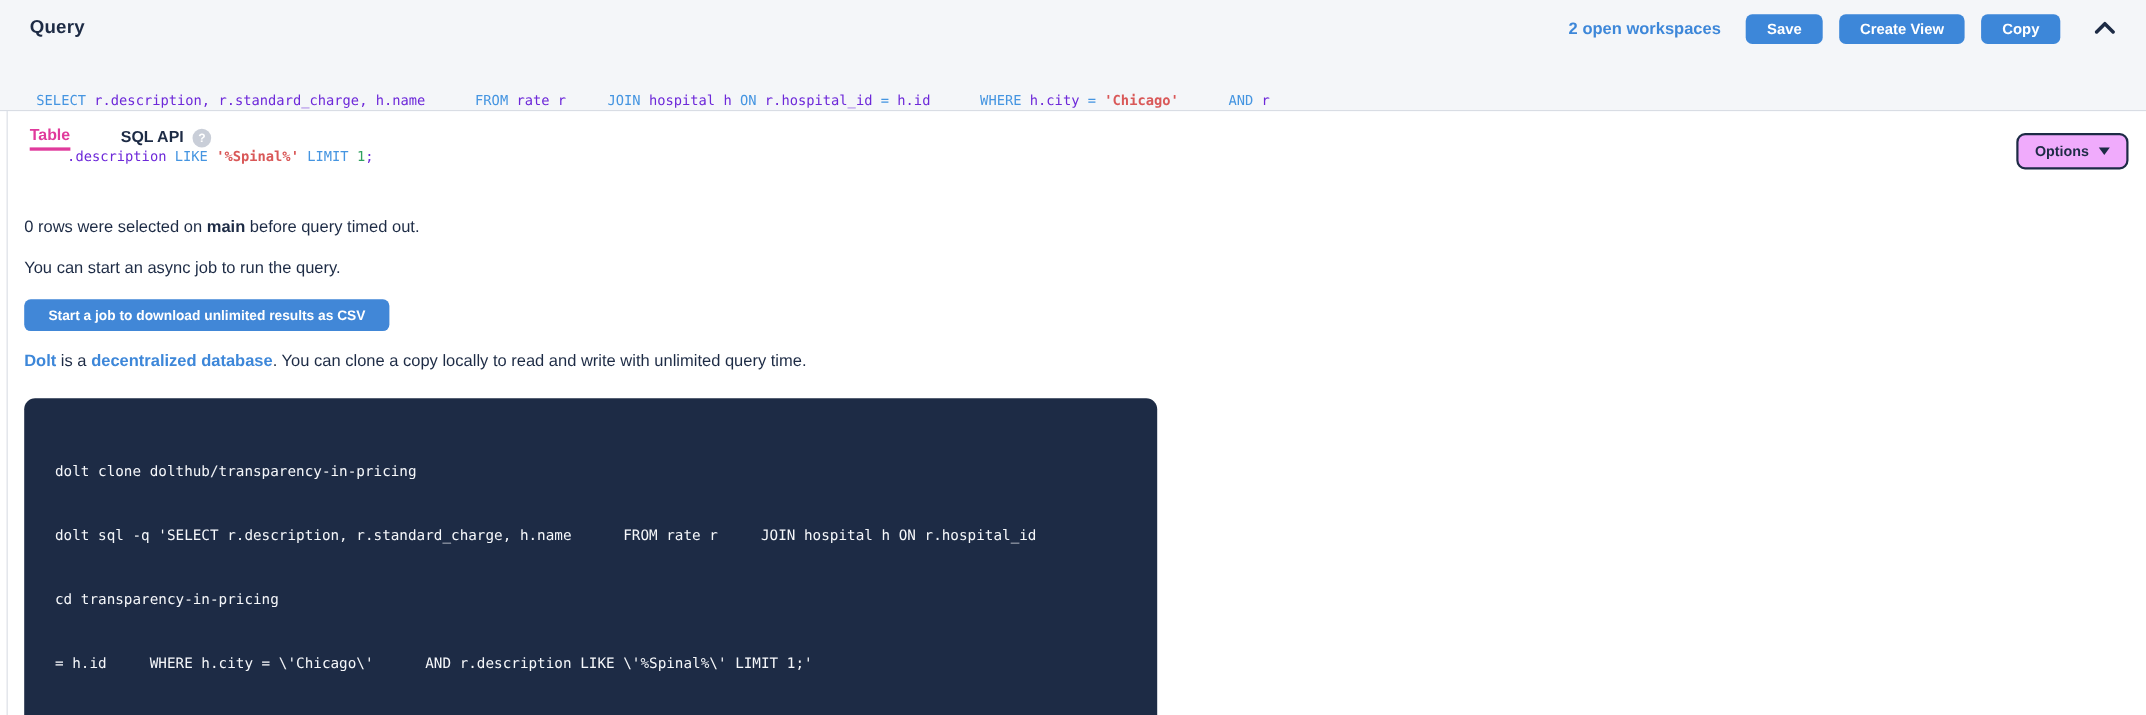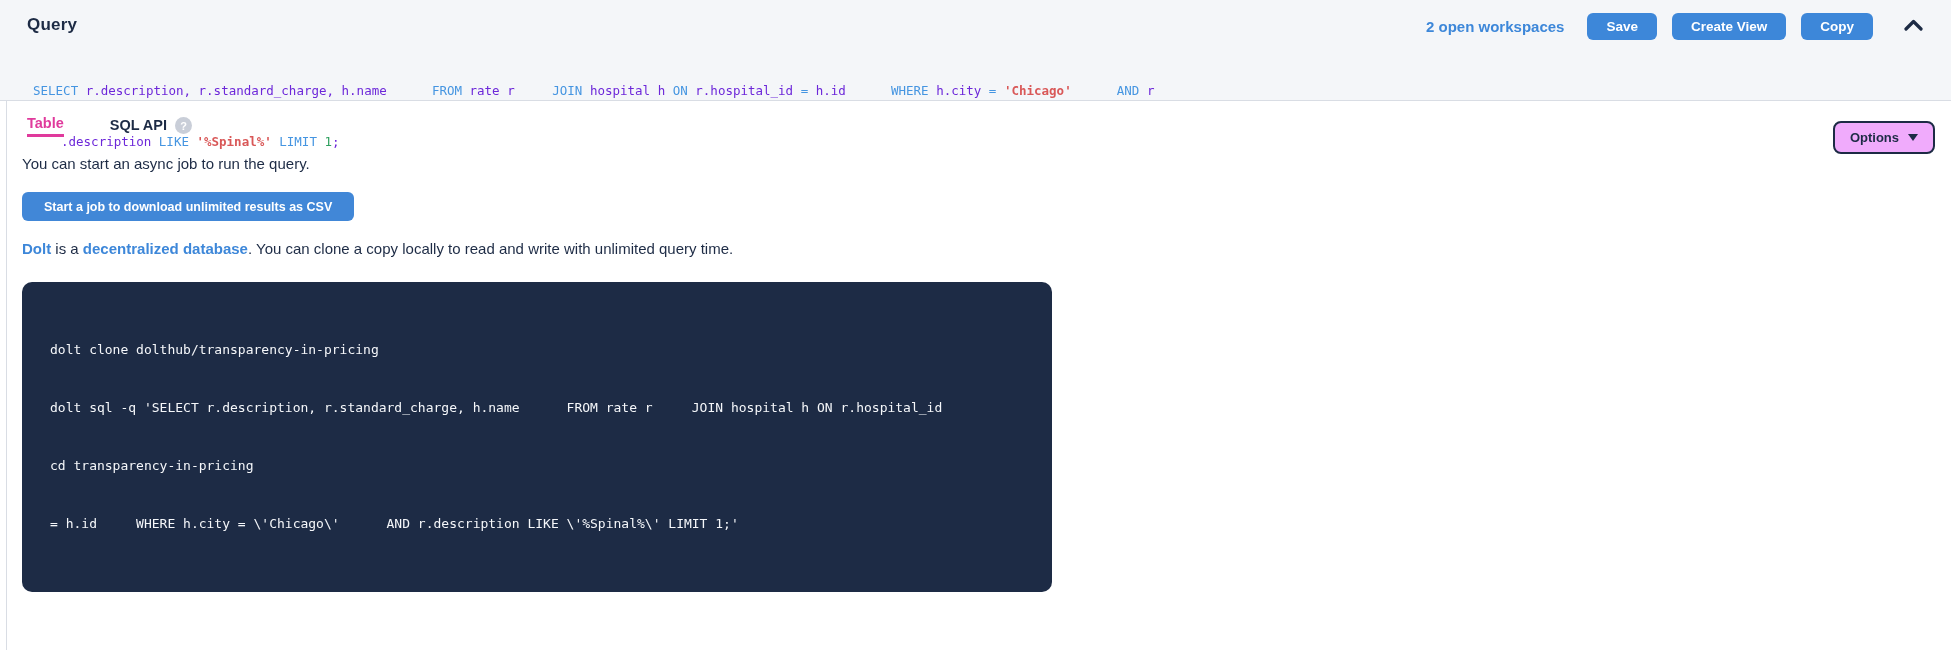--- a/index.html
+++ b/index.html
@@ -148,20 +148,21 @@
   </div>
 </div>
 
 <button class="options-btn">
   <span>Options</span>
   <span class="caret-down"></span>
 </button>
 
 <div class="content">
 
+  <p class="msg msg-timeout"><span>0 rows were selected on </span><b>main</b><span> before query timed out.</span></p>
 
   <p class="msg msg-async">You can start an async job to run the query.</p>
 
   <button class="csv-btn">Start a job to download unlimited results as CSV</button>
 
   <p class="dolt-line"><a class="inline-link">Dolt</a><span> is a </span><a class="inline-link">decentralized database</a><span>. You can clone a copy locally to read and write with unlimited query time.</span></p>
 
   <div class="code-block">
     <div>dolt clone dolthub/transparency-in-pricing</div>
     <div>dolt sql -q 'SELECT r.description, r.standard_charge, h.name      FROM rate r     JOIN hospital h ON r.hospital_id</div>

